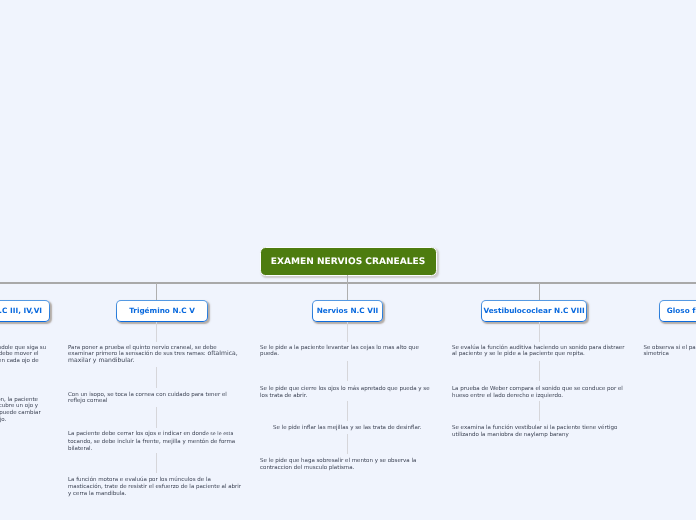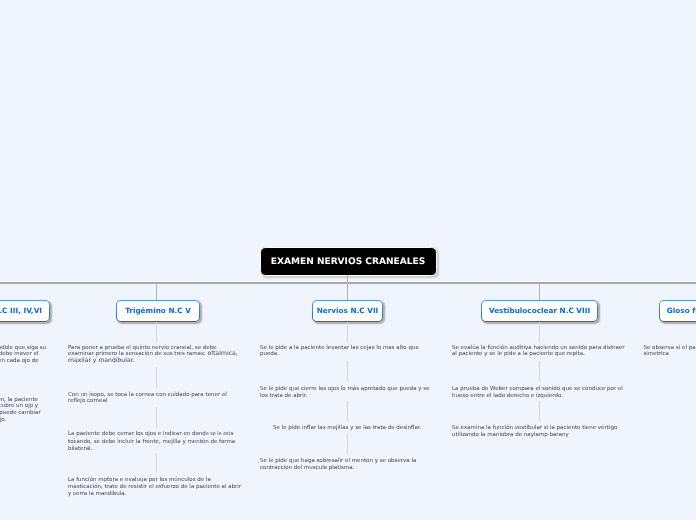--- a/index.html
+++ b/index.html
@@ -8,21 +8,21 @@
   #canvas{position:relative;width:696px;height:520px;overflow:hidden;}
   .trunk{position:absolute;left:-40px;width:780px;height:1.5px;background:#a9a9a9;top:282.2px;}
   .vstub{position:absolute;width:1.2px;background:#afafaf;}
   .spine{position:absolute;width:1px;background:#d6d6da;}
   .node{position:absolute;box-sizing:border-box;color:#0a6ade;font-weight:bold;font-size:7.3px;
         display:flex;align-items:center;justify-content:center;white-space:nowrap;
         border-radius:5px;border:1.8px solid transparent;
         background:linear-gradient(#fff,#fff) padding-box,
                    linear-gradient(180deg,#569ae3 0%,#3b87da 45%,#0a6ade 100%) border-box;
         box-shadow:1.1px 1.3px 1.4px rgba(120,102,82,.5);}
-  .root{position:absolute;box-sizing:border-box;background:#000000;border-radius:5.5px;color:#fff;
+  .root{position:absolute;box-sizing:border-box;background:#4d7c0f;border-radius:5.5px;color:#fff;
         font-weight:bold;font-size:9.05px;display:flex;align-items:center;justify-content:center;
         white-space:nowrap;border:1.6px solid #fcfdfe;padding-top:1.2px;
         box-shadow:1.2px 1.4px 1.6px rgba(125,108,88,.3);}
   .txt{position:absolute;color:#383f50;font-size:5.5px;line-height:6.75px;}
   .sm{font-size:4.8px;}
   .lg{font-size:6.1px;}
 </style>
 </head>
 <body>
 
@@ -33,21 +33,21 @@
   <div class="root" style="left:259.5px;top:246.5px;width:177px;height:29px;">EXAMEN NERVIOS CRANEALES</div>
   <div class="vstub" style="left:347px;top:275px;height:8px;"></div>
 
   <div class="node" style="left:-122px;top:300px;width:171.5px;height:21.5px;">Nervios motores oculares N.C III, IV,VI</div>
 
   <div class="txt" style="left:-125px;top:344.5px;width:175px;">Se examinan los movimientos oculares pidiéndole que siga su dedo en forma de H sin mover la cabeza, no debe mover el cuello, se observa el reflejo pupilar de la luz en cada ojo de</div>
 
   <div class="txt" style="left:-125px;top:396.5px;width:175px;">Se examina el reflejo pupilar y la acomodación, la paciente mira a un objeto muy lejano y despues se le cubre un ojo y observe si el tamaño de la pupila de los ojos puede cambiar cuando se vuelve a descubrir de nuevo ese ojo.</div>
 
   <div class="vstub" style="left:156px;top:283px;height:17px;"></div>
-  <div class="node" style="left:116px;top:300px;width:84px;height:21.5px;">Trigémino N.C V</div>
+  <div class="node" style="left:116px;top:300px;width:92px;height:21.5px;">Trigémino N.C V</div>
   <div class="spine" style="left:156px;top:322px;height:20px;"></div>
   <div class="txt" style="left:68px;top:344.5px;width:175px;"><span>Para poner a prueba el quinto nervio craneal, se debe examinar primero la sensación de sus tres ramas: </span><span class="lg">oftalmica, maxilar y mandibular.</span></div>
   <div class="spine" style="left:156px;top:367px;height:21px;"></div>
   <div class="txt" style="left:68px;top:391.5px;width:175px;">Con un isopo, se toca la cornea con cuidado para tener el reflejo corneal</div>
   <div class="spine" style="left:156px;top:407px;height:21px;"></div>
   <div class="txt" style="left:68px;top:431px;width:175px;"><span>La paciente debe cerrar los ojos e indicar en dond</span><span class="sm">e se le esta</span><span> tocando, se debe incluir la frente, mejilla y mentón de forma bilateral.</span></div>
   <div class="spine" style="left:156px;top:453px;height:20px;"></div>
   <div class="txt" style="left:68px;top:477px;width:175px;">La función motora e evaluúa por los múnculos de la masticación, trate de resistir el esfuerzo de la paciente al abrir y cerra la mandibula.</div>
 
   <div class="vstub" style="left:347px;top:283px;height:17px;"></div>
@@ -55,21 +55,21 @@
   <div class="spine" style="left:347px;top:322px;height:20px;"></div>
   <div class="txt" style="left:260px;top:344.5px;width:175px;">Se le pide a la paciente levantar las cejas lo mas alto que pueda.</div>
   <div class="spine" style="left:347px;top:361px;height:20px;"></div>
   <div class="txt" style="left:260px;top:386px;width:175px;">Se le pide que cierre los ojos lo más apretado que pueda y se los trata de abrir.</div>
   <div class="spine" style="left:347px;top:401px;height:20px;"></div>
   <div class="txt" style="left:273px;top:425px;width:175px;">Se le pide inflar las mejillas y se las trata de desinflar.</div>
   <div class="spine" style="left:347px;top:434px;height:20px;"></div>
   <div class="txt" style="left:260px;top:458px;width:175px;">Se le pide que haga sobresalir el menton y se observa la contraccion del musculo platisma.</div>
 
   <div class="vstub" style="left:539px;top:283px;height:17px;"></div>
-  <div class="node" style="left:481px;top:300px;width:117px;height:21.5px;">Vestibulococlear N.C VIII</div>
+  <div class="node" style="left:481px;top:300px;width:106px;height:21.5px;">Vestibulococlear N.C VIII</div>
   <div class="spine" style="left:539px;top:322px;height:20px;"></div>
   <div class="txt" style="left:452px;top:344.5px;width:175px;">Se evalúa la función auditiva haciendo un  sonido para distraer al paciente y se le pide a la paciente que repita.</div>
   <div class="spine" style="left:539px;top:361px;height:20px;"></div>
   <div class="txt" style="left:452px;top:386px;width:175px;">La prueba de Weber compara el sonido que se conduce por el hueso entre el lado derecho e izquierdo.</div>
   <div class="spine" style="left:539px;top:401px;height:20px;"></div>
   <div class="txt" style="left:452px;top:425px;width:175px;">Se examina la función vestibular si la paciente tiene vértigo utilizando la maniobra de naylamp barany</div>
 
   <div class="node" style="left:659px;top:300px;width:144px;height:21.5px;">Gloso faringeo y vago N.C IX, X</div>
 
   <div class="txt" style="left:643.5px;top:344.5px;width:175px;">Se observa si el paladar de la paciente se eleva de forma simetrica</div>

